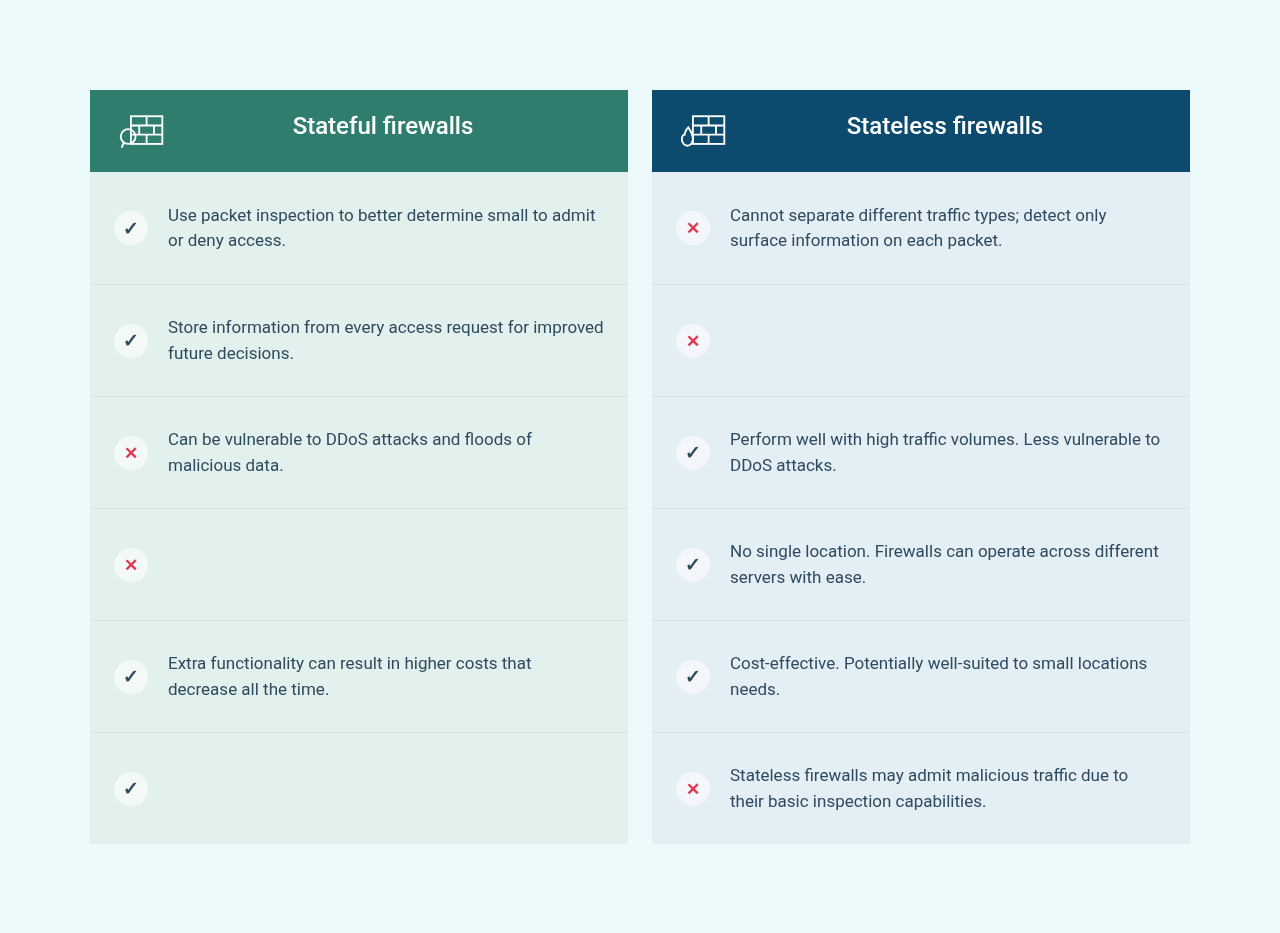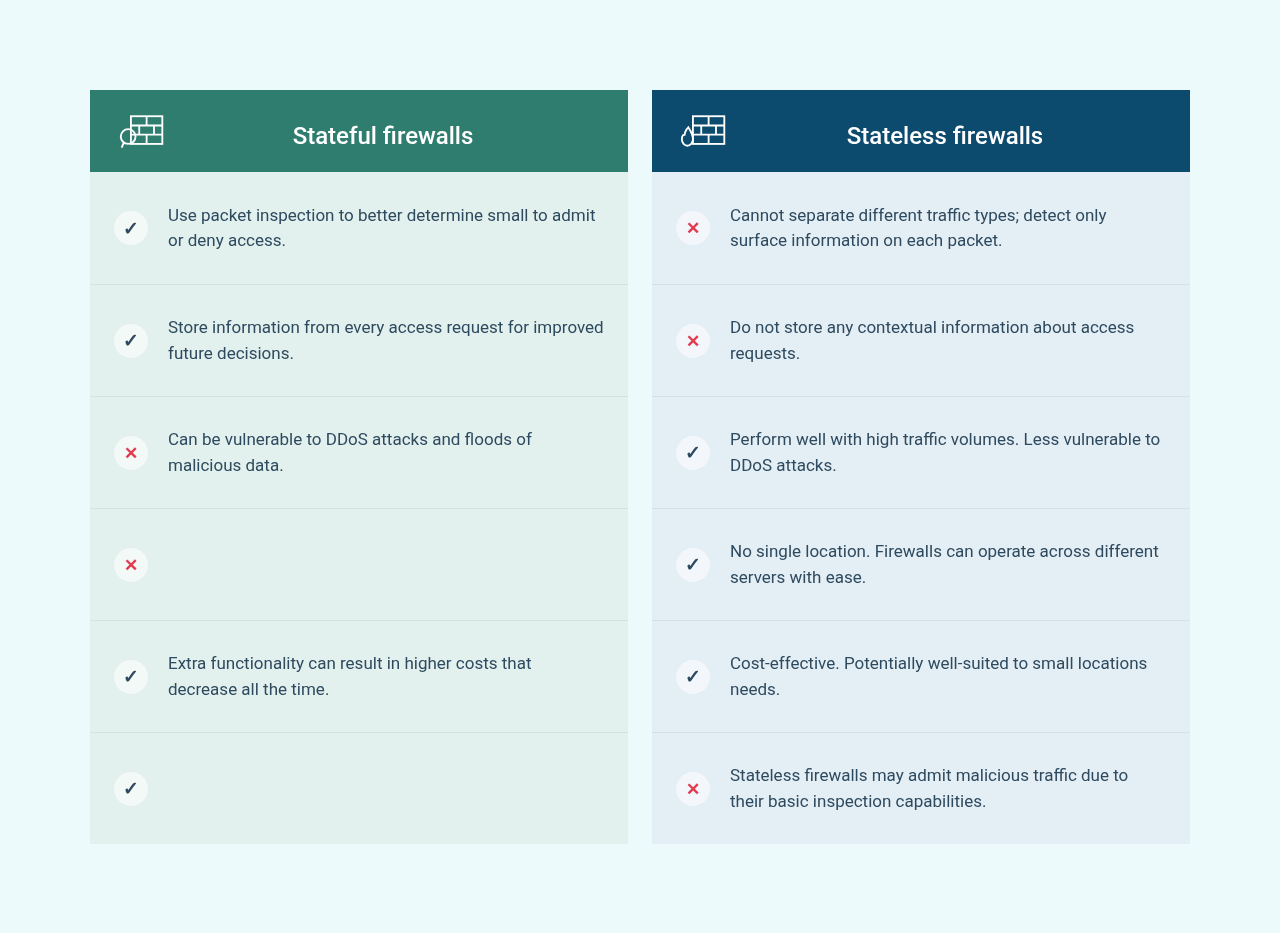--- a/index.html
+++ b/index.html
@@ -22,21 +22,21 @@
     }
     
     .column {
       flex: 1;
       display: flex;
       flex-direction: column;
     }
     
     .column-header {
       display: flex;
-      align-items: flex-end;
+      align-items: flex-start;
       padding: 22px 28px;
       height: 82px;
     }
     
     .column-header.stateful {
       background-color: #2f7d6e;
     }
     
     .column-header.stateless {
       background-color: #0c4a6e;
@@ -195,21 +195,20 @@
       <div class="item-row">
         <div class="status-badge">
             <span class="cross-mark">✕</span>
           </div>
         <div class="item-text">Cannot separate different traffic types; detect only surface information on each packet.</div>
       </div>
       <div class="item-row">
         <div class="status-badge">
             <span class="cross-mark">✕</span>
           </div>
-        <div class="item-text">Do not store any contextual information about access requests.</div>
       </div>
       <div class="item-row">
         <div class="status-badge">
             <span class="check-mark">✓</span>
           </div>
         <div class="item-text">Perform well with high traffic volumes. Less vulnerable to DDoS attacks.</div>
       </div>
       <div class="item-row">
         <div class="status-badge">
             <span class="check-mark">✓</span>

